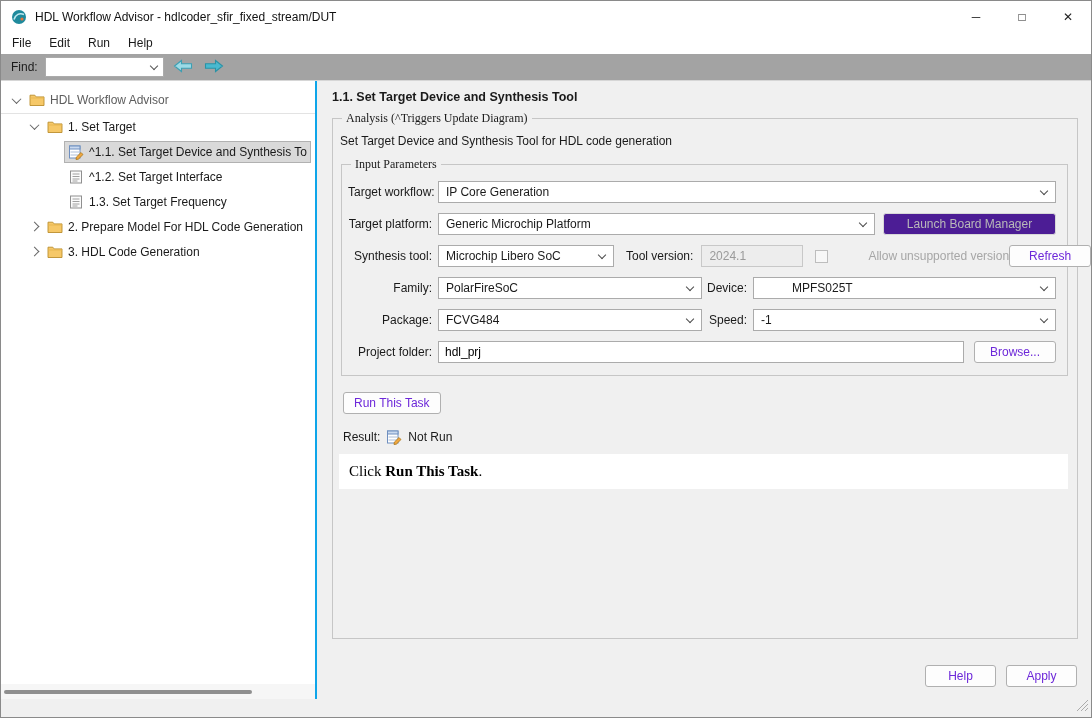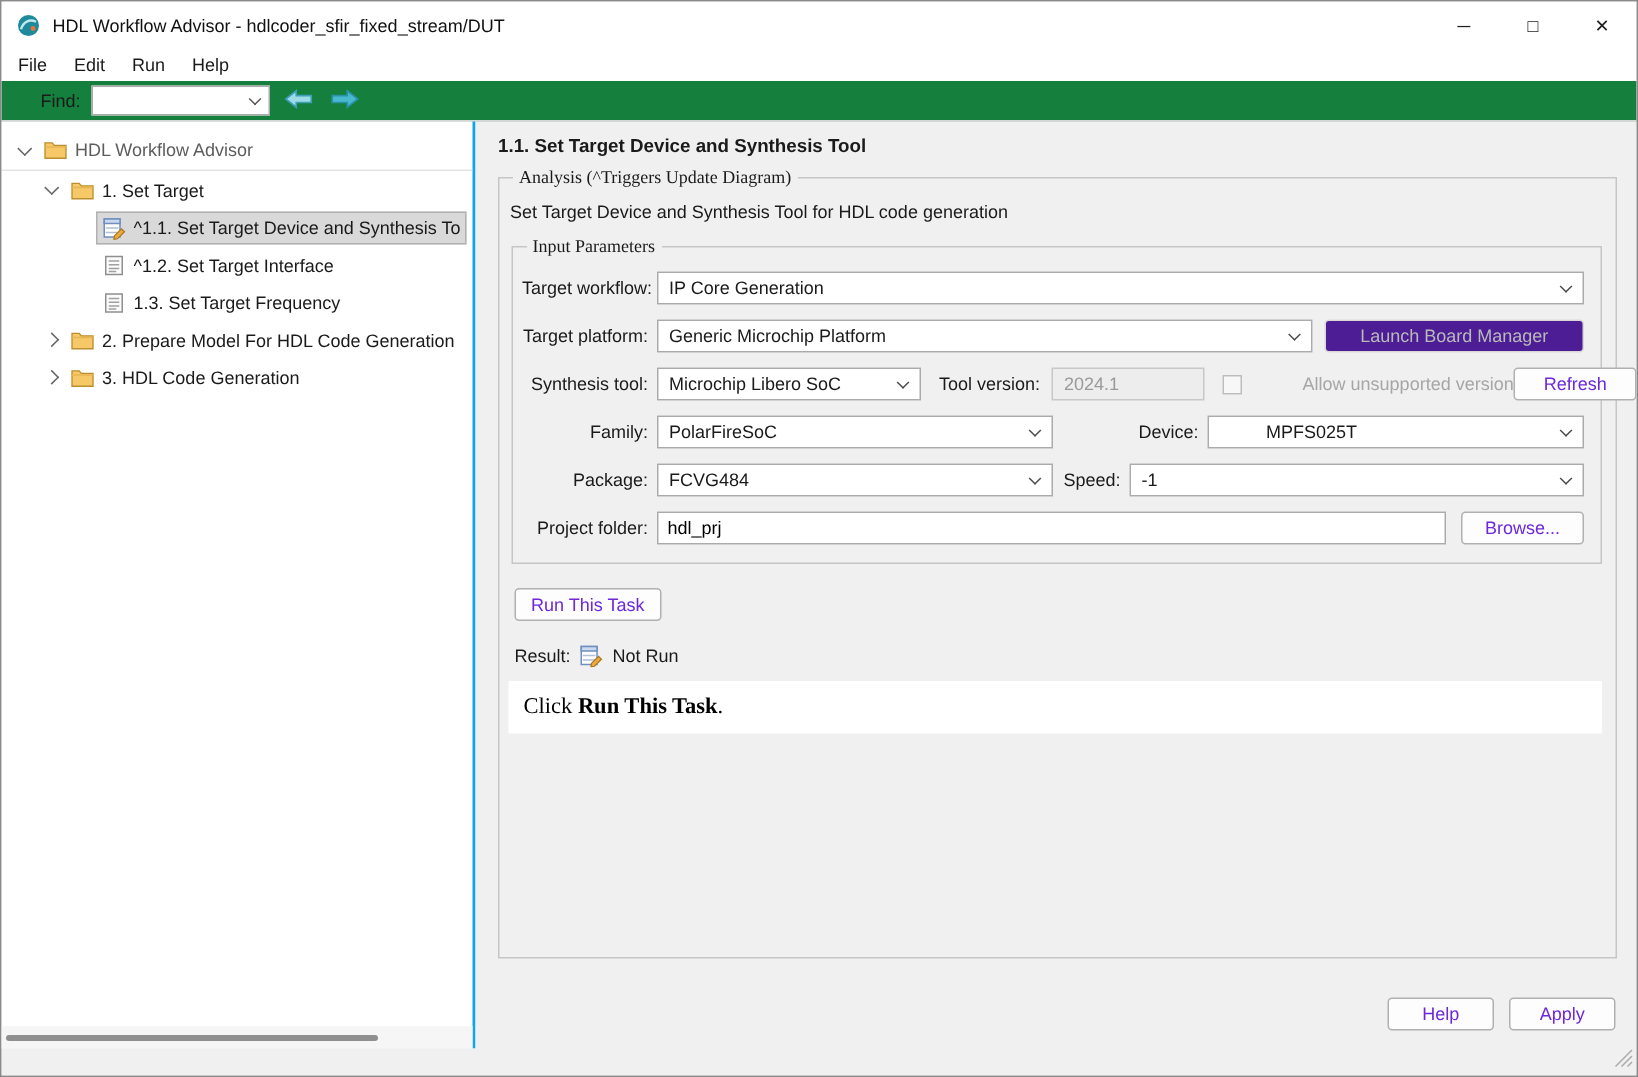--- a/index.html
+++ b/index.html
@@ -39,24 +39,24 @@
     height:22px; flex:0 0 auto;
     background:#ffffff;
     display:flex; align-items:center;
     padding-left:2px;
   }
   .menu-item { padding:3px 9px; font-size:12px; }
 
   
   .findbar {
     height:27px; flex:0 0 auto;
-    background:#15803d;
+    background:#a3a3a3;
     border-bottom:1px solid #d6d6d6;
     display:flex; align-items:center;
-    padding-left:26px; gap:7px;
+    padding-left:10px; gap:7px;
   }
   .find-combo {
     width:119px; height:20px;
     border:1px solid #ababab; background:#fff;
     display:flex; align-items:center; justify-content:flex-end;
     padding-right:6px;
   }
   .dd-chev {
     width:6px; height:6px;
     border-right:1.4px solid #555; border-bottom:1.4px solid #555;
@@ -409,21 +409,21 @@
             <button class="btn w-small">Refresh</button>
           </div>
 
           <div class="frow">
             <span class="flabel">Family:</span>
             <div class="select" style="width:264px; flex:0 0 auto;">
               <span class="sel-text">PolarFireSoC</span>
               <span class="dd-chev"></span>
             </div>
             <span class="inline-label" style="flex:1 1 auto; text-align:right; margin-right:6px;">Device:</span>
-            <div class="select" style="width:251px; flex:0 0 auto;padding-left:38px;">
+            <div class="select" style="width:303px; flex:0 0 auto;padding-left:38px;">
               <span class="sel-text">MPFS025T</span>
               <span class="dd-chev"></span>
             </div>
           </div>
 
           <div class="frow">
             <span class="flabel">Package:</span>
             <div class="select" style="width:264px; flex:0 0 auto;">
               <span class="sel-text">FCVG484</span>
               <span class="dd-chev"></span>

